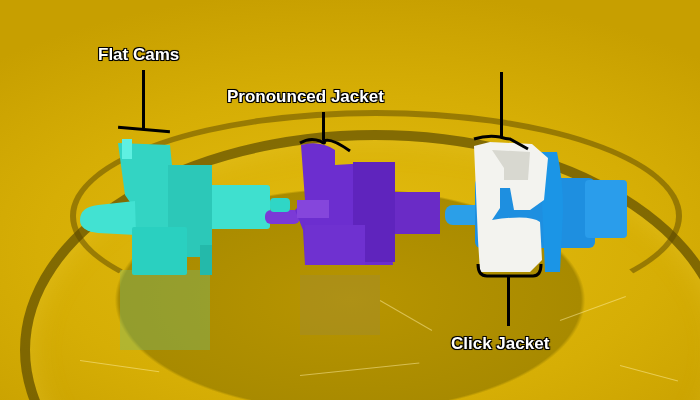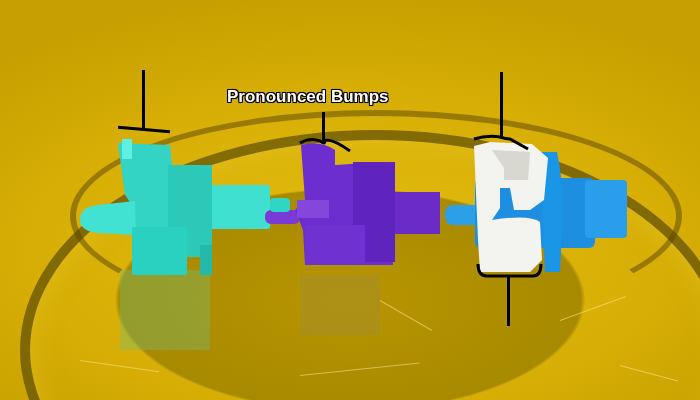--- a/index.html
+++ b/index.html
@@ -76,31 +76,33 @@
     <rect x="0" y="65" width="40" height="20" rx="8" fill="#2b9fe8"></rect>
     <rect x="30" y="38" width="120" height="70" rx="6" fill="#1e8fe0"></rect>
     <rect x="140" y="40" width="42" height="58" rx="4" fill="#2a9deb"></rect>
     <path d="M95 12 L112 12 Q118 40 118 70 L115 132 L100 132 Z" fill="#1b95e6"></path>
   </svg>
   <svg class="part" style="left:470px;top:140px" width="90" height="140" viewBox="0 0 90 140">
     <path d="M4 6 L20 2 L62 4 L78 18 L74 60 L60 70 L44 70 L40 48 L30 48 L30 68 L22 80 Q60 74 70 82 L72 120 L60 132 L10 132 L8 100 Z" fill="#f3f3ef"></path>
     <path d="M22 10 L60 12 L58 40 L34 40 L34 28 Z" fill="#d8d8d0"></path>
   </svg>
 
+  <div class="label" style="left:98px;top:45px">Flat Cams</div>
   <div class="line" style="left:142px;top:70px;width:3px;height:58px"></div>
   <div class="line" style="left:118px;top:128px;width:52px;height:3px;transform:rotate(5deg)"></div>
 
-  <div class="label" style="left:227px;top:87px">Pronounced Bumps</div>
+  <div class="label" style="left:227px;top:87px">Pronounced Jacket</div>
   <div class="line" style="left:322px;top:112px;width:3px;height:28px"></div>
   <svg class="part" style="left:298px;top:135px" width="56" height="22" viewBox="0 0 56 22">
     <path d="M2 8 Q12 2 22 6 Q28 10 26 6 Q32 2 52 16" stroke="#000" stroke-width="3" fill="none"></path>
   </svg>
 
   <div class="line" style="left:500px;top:72px;width:3px;height:66px"></div>
   <svg class="part" style="left:472px;top:133px" width="60" height="22" viewBox="0 0 60 22">
     <path d="M2 6 Q15 2 28 4 Q34 6 38 6 L56 16" stroke="#000" stroke-width="3" fill="none"></path>
   </svg>
 
   <svg class="part" style="left:475px;top:262px" width="70" height="22" viewBox="0 0 70 22">
     <path d="M3 2 Q3 14 12 14 L58 14 Q66 14 66 2" stroke="#000" stroke-width="3" fill="none"></path>
   </svg>
   <div class="line" style="left:507px;top:276px;width:3px;height:50px"></div>
+  <div class="label" style="left:451px;top:334px">Click Jacket</div>
 </div>
 
 </body></html>

